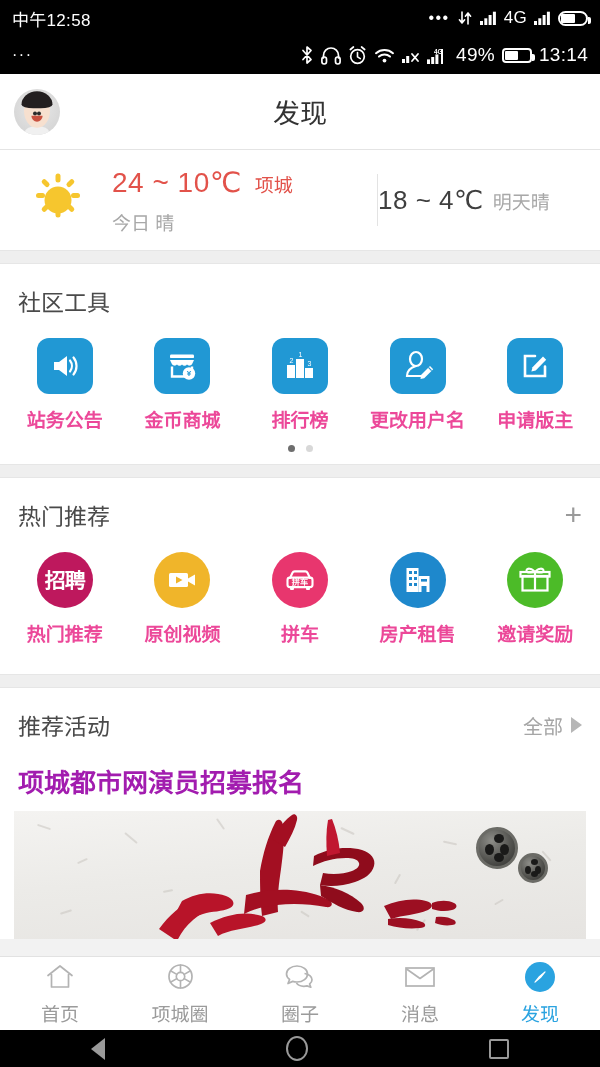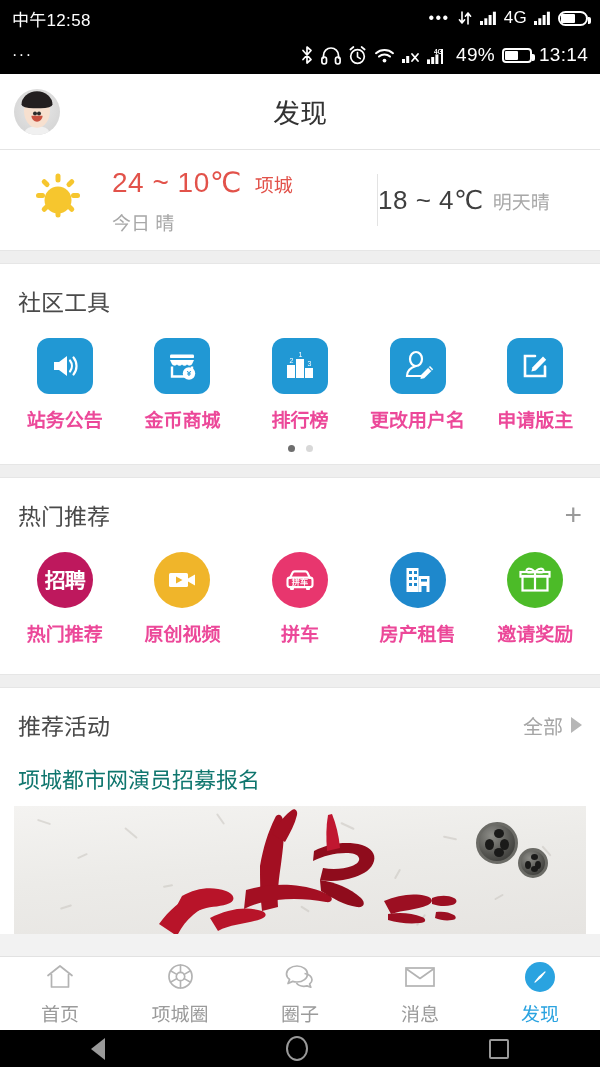--- a/index.html
+++ b/index.html
@@ -85,21 +85,21 @@
   .cell-label { font-size:19px; color:#ec4899; white-space:nowrap;font-weight:bold; }
   .sq-ico { width:56px; height:56px; border-radius:12px; display:flex; align-items:center; justify-content:center; }
   .rd-ico { width:56px; height:56px; border-radius:50%; display:flex; align-items:center; justify-content:center; position:relative; }
   .rd-ico .cjk { color:#fff; font-weight:700; line-height:1; }
   .dots-row { display:flex; justify-content:center; align-items:center; gap:11px; padding:13px 0 12px 0; }
   .pdot { width:7px; height:7px; border-radius:50%; background:#d8d8d8; }
   .pdot.on { background:#6e6e6e; }
   .pad-b { padding-bottom:28px; }
 
   
-  .act-title { font-size:22px; color:#0f766e; padding:14px 18px 12px 18px; font-weight:400; }
+  .act-title { font-size:26px; color:#a21caf; padding:14px 18px 12px 18px; font-weight:700; }
   .banner { margin:0 14px; height:128px; overflow:hidden; position:relative;
             background:linear-gradient(175deg,#f4f3f1 0%,#ecebe8 45%,#e6e4e1 100%); }
   .banner .speck { position:absolute; background:#c9c5c0; opacity:.55; border-radius:1px; }
   .reel { position:absolute; border-radius:50%; background:radial-gradient(circle at 35% 30%,#8d8d88 0%,#545450 55%,#2d2d2b 100%); border:3px solid #6b6b66; }
   .reel .hole { position:absolute; background:#1a1a19; border-radius:50%; }
 
   
   .tabbar { margin-top:auto; height:74px; background:#fff; border-top:1px solid #e2e2e2;
             display:flex; align-items:center; flex:none; }
   .tab { flex:1; display:flex; flex-direction:column; align-items:center; justify-content:center; gap:7px; }

